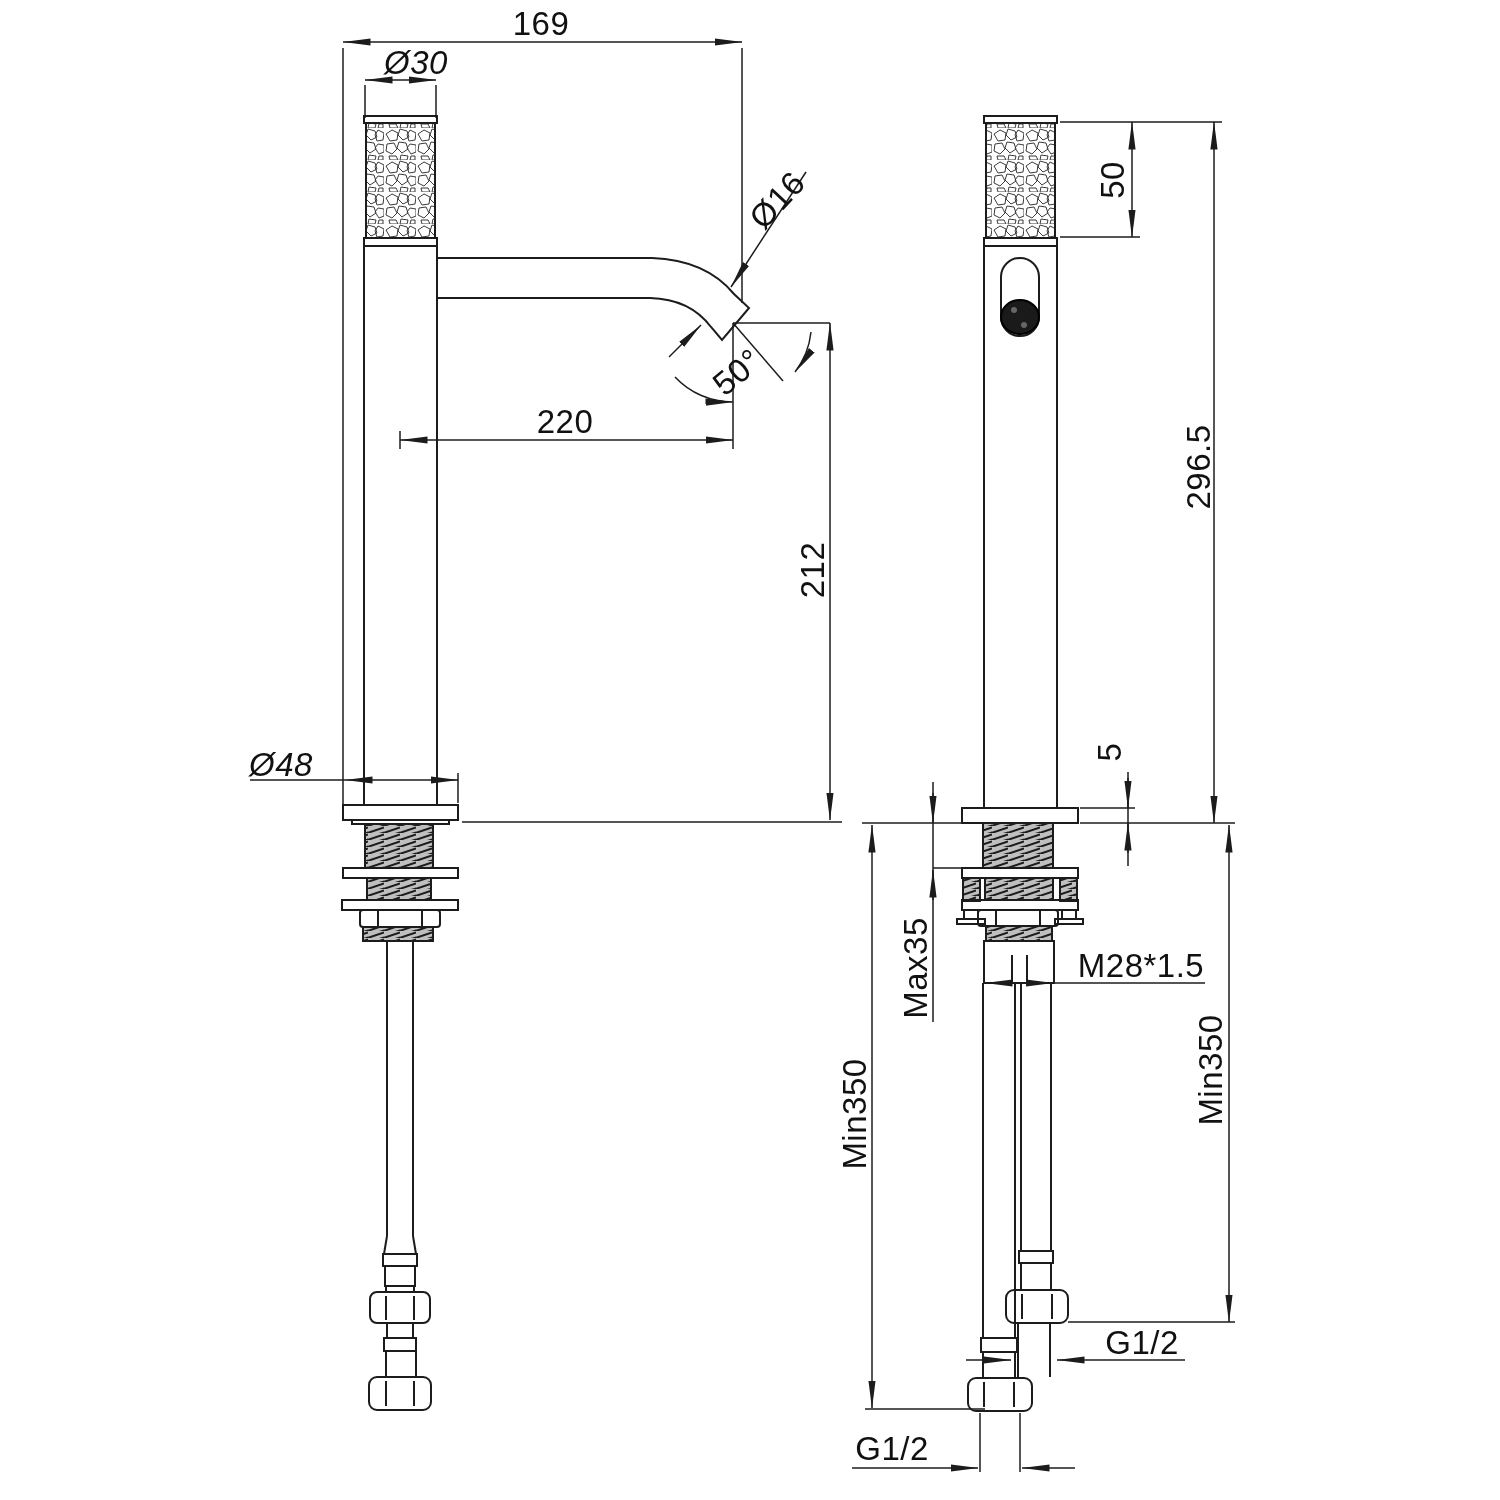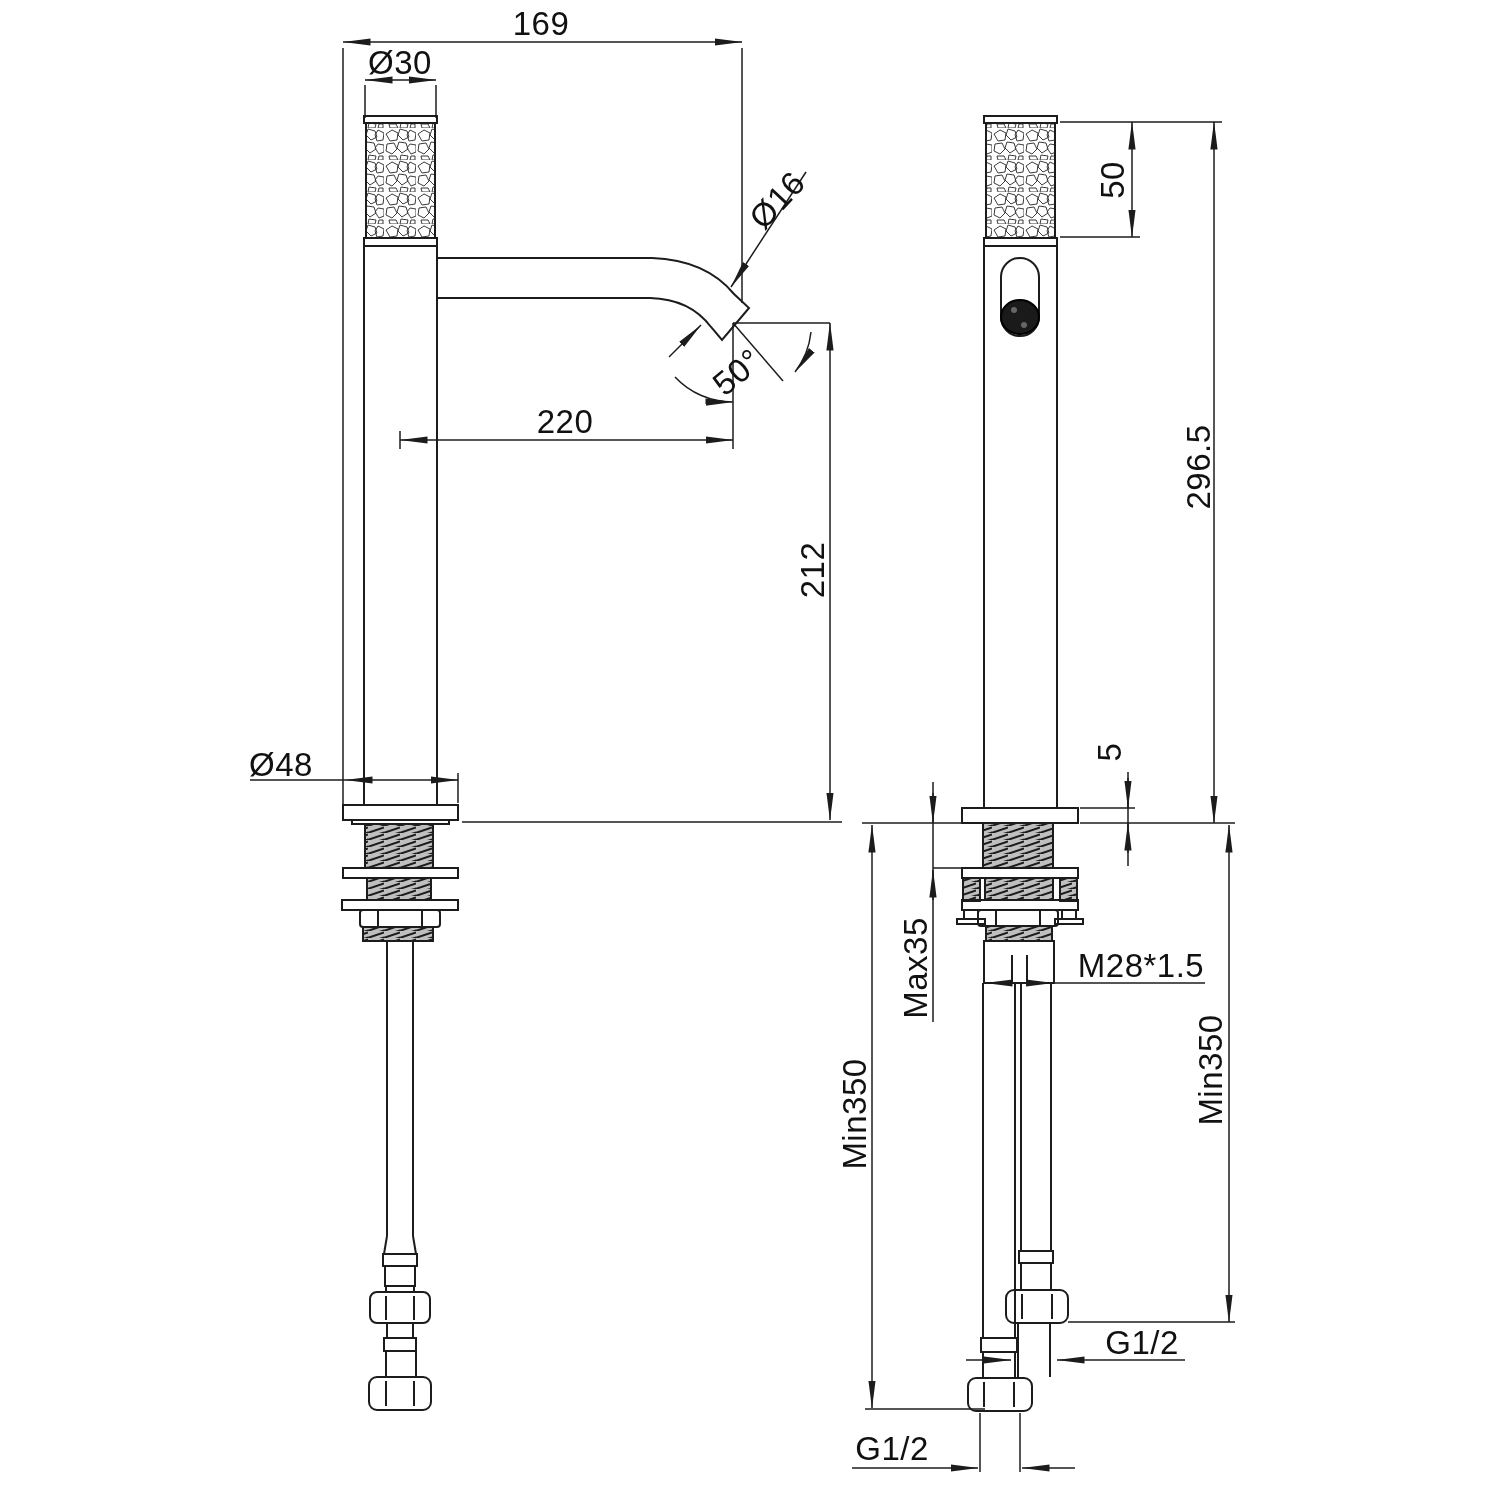--- a/index.html
+++ b/index.html
@@ -220,26 +220,26 @@
 
       <line x1="980" y1="1413" x2="980" y2="1472"></line>
       <line x1="1020" y1="1413" x2="1020" y2="1472"></line>
       <path d="M 852,1468 H 978" marker-end="url(#arrE)"></path>
       <path d="M 1075,1468 H 1022" marker-end="url(#arrE)"></path>
     </g>
   </g>
 </svg>
 
 <div class="dim" style="left:541px;top:23px;">169</div>
-<div class="dim" style="left:400px;top:62px;">Ø30</div>
+<div class="dim" style="left:416px;top:62px;font-style:italic;">Ø30</div>
 <div class="dim r47" style="left:777px;top:200px;">Ø16</div>
 <div class="dim r40" style="left:737px;top:372px;">50°</div>
 <div class="dim" style="left:565px;top:421px;">220</div>
 <div class="dim r90" style="left:812px;top:570px;">212</div>
-<div class="dim" style="left:281px;top:764px;">Ø48</div>
+<div class="dim" style="left:281px;top:764px;font-style:italic;">Ø48</div>
 
 <div class="dim r90" style="left:1112px;top:180px;">50</div>
 <div class="dim r90" style="left:1198px;top:467px;">296.5</div>
 <div class="dim r90" style="left:1109px;top:752px;">5</div>
 <div class="dim r90" style="left:915px;top:968px;">Max35</div>
 <div class="dim" style="left:1141px;top:965px;text-align:center;">M28*1.5</div>
 <div class="dim r90" style="left:854px;top:1114px;">Min350</div>
 <div class="dim r90" style="left:1210px;top:1070px;">Min350</div>
 <div class="dim" style="left:1142px;top:1342px;">G1/2</div>
 <div class="dim" style="left:892px;top:1448px;">G1/2</div>

